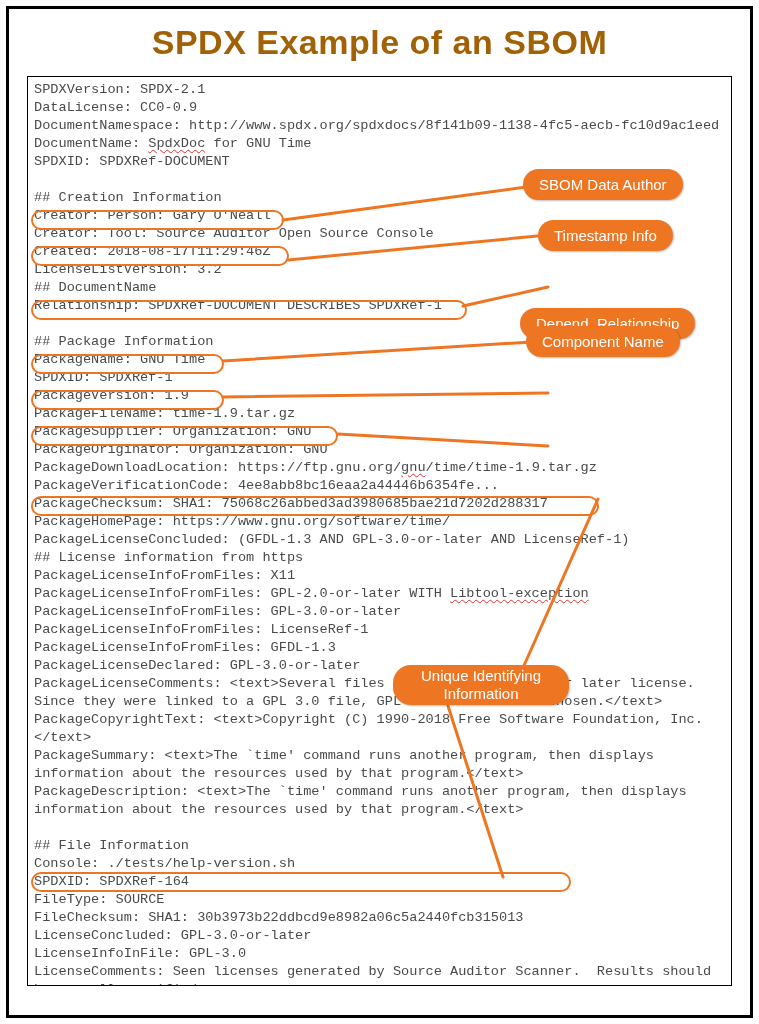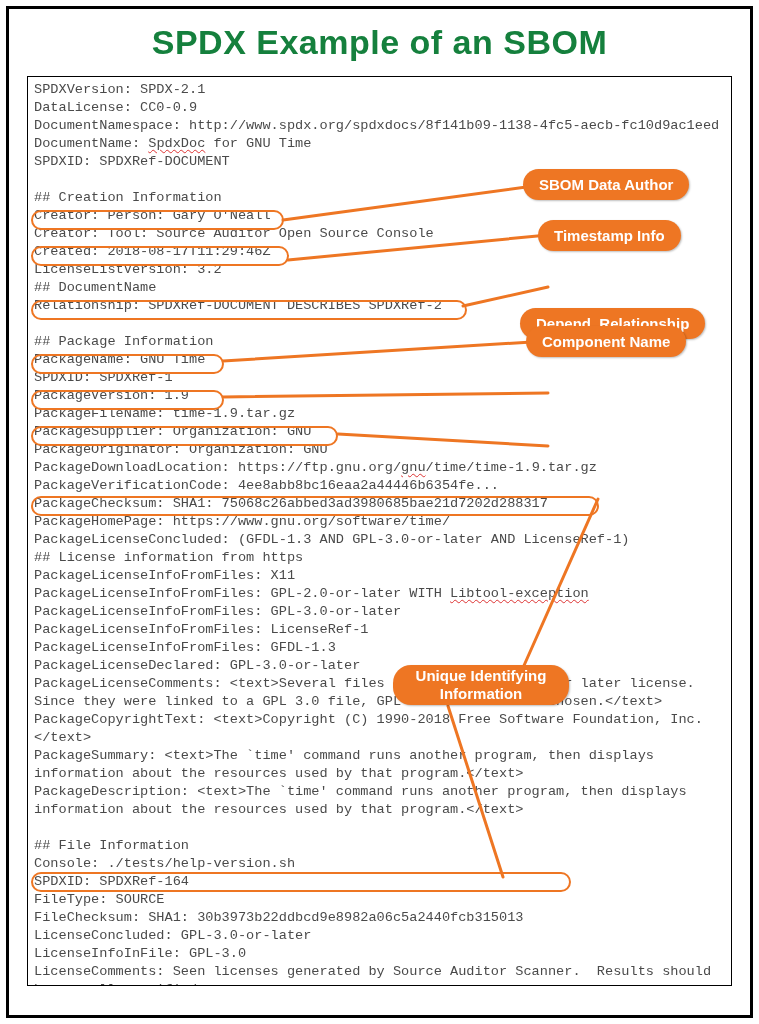--- a/index.html
+++ b/index.html
@@ -13,21 +13,21 @@
   }
   .outer {
     position: absolute;
     top: 6px; left: 6px; right: 6px; bottom: 6px;
     border: 3px solid #000;
     background: #fff;
     padding: 14px 18px 18px 18px;
   }
   .title {
     text-align: center;
-    color: #15803d;
+    color: #a16207;
     font-weight: 700;
     font-size: 34px;
     letter-spacing: .5px;
     margin-bottom: 14px;
   }
   .code-box {
     border: 1px solid #000;
     height: 910px;
     position: relative;
     overflow: hidden;
@@ -53,21 +53,21 @@
     position: absolute;
     border: 2px solid #EE7623;
     border-radius: 12px;
     background: transparent;
   }
   .pill {
     position: absolute;
     background: #EE7623;
     color: #fff;
     font-size: 15px;
-    font-weight: 700;
+    font-weight: 400;
     border-radius: 18px;
     padding: 7px 16px;
     text-align: center;
     white-space: nowrap;
     box-shadow: 1px 1px 2px rgba(0,0,0,.25);
   }
   .pill.two {
     line-height: 18px;
     padding: 2px 20px;
     white-space: normal;
@@ -99,21 +99,21 @@
 <span>DocumentNamespace: http://www.spdx.org/spdxdocs/8f141b09-1138-4fc5-aecb-fc10d9ac1eed</span>
 <span>DocumentName: </span><span class="w">SpdxDoc</span><span> for GNU Time</span>
 <span>SPDXID: SPDXRef-DOCUMENT</span>
 
 <span>## Creation Information</span>
 <span>Creator: Person: Gary O'Neall</span>
 <span>Creator: Tool: Source Auditor Open Source Console</span>
 <span>Created: 2018-08-17T11:29:46Z</span>
 <span>LicenseListVersion: 3.2</span>
 <span>## DocumentName</span>
-<span>Relationship: SPDXRef-DOCUMENT DESCRIBES SPDXRef-2</span>
+<span>Relationship: SPDXRef-DOCUMENT DESCRIBES SPDXRef-1</span>
 
 <span>## Package Information</span>
 <span>PackageName: GNU Time</span>
 <span>SPDXID: SPDXRef-1</span>
 <span>PackageVersion: 1.9</span>
 <span>PackageFileName: time-1.9.tar.gz</span>
 <span>PackageSupplier: Organization: GNU</span>
 <span>PackageOriginator: Organization: GNU</span>
 <span>PackageDownloadLocation: https://ftp.gnu.org/</span><span class="w">gnu</span><span>/time/time-1.9.tar.gz</span>
 <span>PackageVerificationCode: 4ee8abb8bc16eaa2a44446b6354fe...</span>

